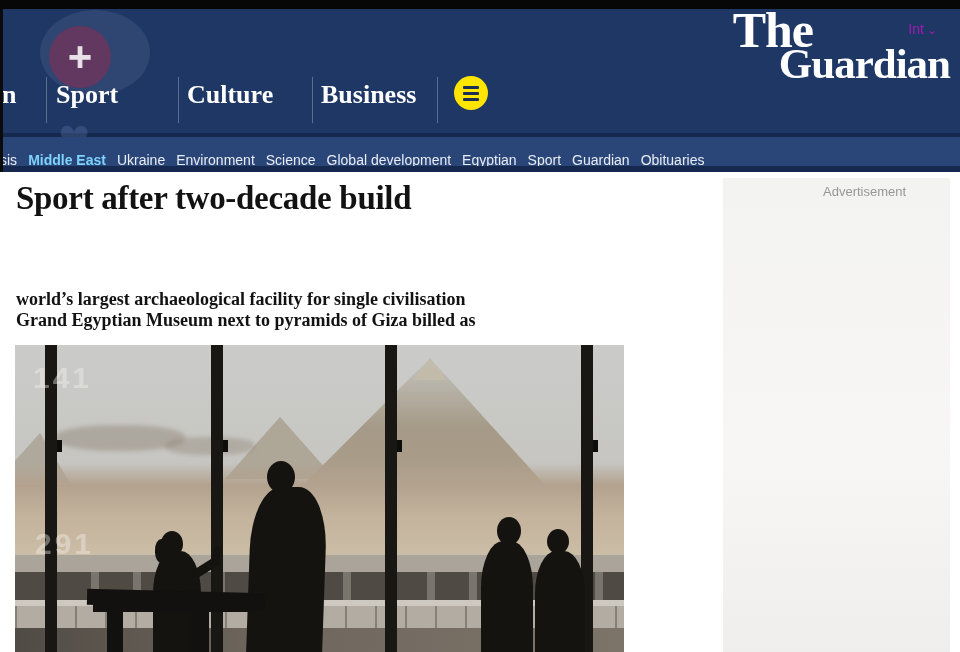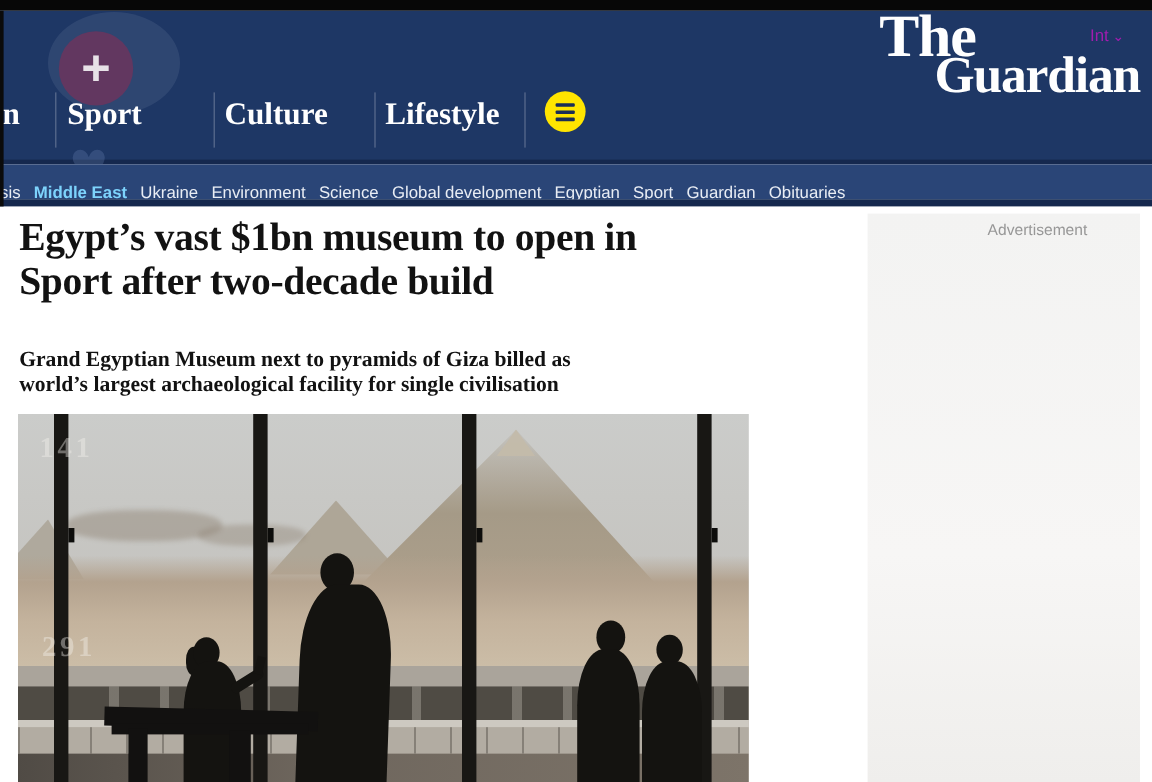--- a/index.html
+++ b/index.html
@@ -84,21 +84,21 @@
   #woman-arm{left:176px;top:218px;width:30px;height:9px;border-radius:4px;transform:rotate(-32deg);}
   #woman-phone{left:198px;top:202px;width:7px;height:15px;transform:rotate(14deg);}
   #table-top{left:72px;top:246px;width:178px;height:16px;transform:rotate(1.5deg);background:#121110;z-index:5;}
   #table-apron{left:78px;top:258px;width:164px;height:9px;background:#121110;z-index:5;}
   #table-leg1{left:92px;top:262px;width:16px;height:45px;z-index:5;background:#121110;}
   #table-leg2{left:176px;top:264px;width:18px;height:43px;z-index:5;background:#121110;}
   #p1-head{left:482px;top:172px;width:24px;height:28px;border-radius:50%;}
   #p1-body{left:466px;top:196px;width:52px;height:111px;border-radius:42% 42% 0 0;}
   #p2-head{left:532px;top:184px;width:22px;height:25px;border-radius:50%;}
   #p2-body{left:520px;top:206px;width:50px;height:101px;border-radius:42% 42% 0 0;}
-  .ovl-num{color:rgba(245,243,238,0.4);font-size:24px;letter-spacing:3px;z-index:6;font-weight:700;font-family:Liberation Serif, serif;}
+  .ovl-num{color:rgba(245,243,238,0.4);font-size:30px;letter-spacing:3px;z-index:6;font-weight:700;}
   #ovl-num-top{left:18px;top:16px;}
   #ovl-num-bottom{left:20px;top:182px;}
 </style>
 </head>
 <body>
 
 <div class="abs" id="topbar"></div>
 <div class="abs" id="left-sliver"></div>
 
 <div class="abs" id="header"></div>
@@ -113,21 +113,21 @@
 <div class="abs" id="edition">
   <span>Int</span><span class="chev">⌄</span>
 </div>
 
 <div class="abs pnav" id="nav-partial">n</div>
 <div class="abs pnav-div" style="left:46px;"></div>
 <div class="abs pnav" id="nav-sport">Sport</div>
 <div class="abs pnav-div" style="left:178px;"></div>
 <div class="abs pnav" id="nav-culture">Culture</div>
 <div class="abs pnav-div" style="left:312px;"></div>
-<div class="abs pnav" id="nav-lifestyle">Lifestyle</div>
+<div class="abs pnav" id="nav-lifestyle">Business</div>
 <div class="abs pnav-div" style="left:437px;"></div>
 <div class="abs" id="menu-btn">
   <span class="bar"></span>
   <span class="bar"></span>
   <span class="bar"></span>
 </div>
 
 <div class="abs" id="header-sep"></div>
 
 <div class="abs" id="subnav">
@@ -138,26 +138,25 @@
   <span>Science</span>
   <span>Global development</span>
   <span>Egyptian</span>
   <span>Sport</span>
   <span>Guardian</span>
   <span>Obituaries</span>
 </div>
 <div class="abs" id="subnav-sep"></div>
 
 <h1 class="abs" id="headline" style="margin:0;">
-  <span>Egypt’s vast $1bn museum to open in</span>
   <span>Sport after two-decade build</span>
 </h1>
 <div class="abs" id="standfirst">
+  <span>world’s largest archaeological facility for single civilisation</span>
   <span>Grand Egyptian Museum next to pyramids of Giza billed as</span>
-  <span>world’s largest archaeological facility for single civilisation</span>
 </div>
 
 <div class="abs" id="ad-panel">
   <div id="ad-label">Advertisement</div>
 </div>
 
 <div class="abs" id="photo">
   <div class="abs" id="pyr-far"></div>
   <div class="abs" id="pyr-small"></div>
   <div class="abs" id="pyr-big"></div>

